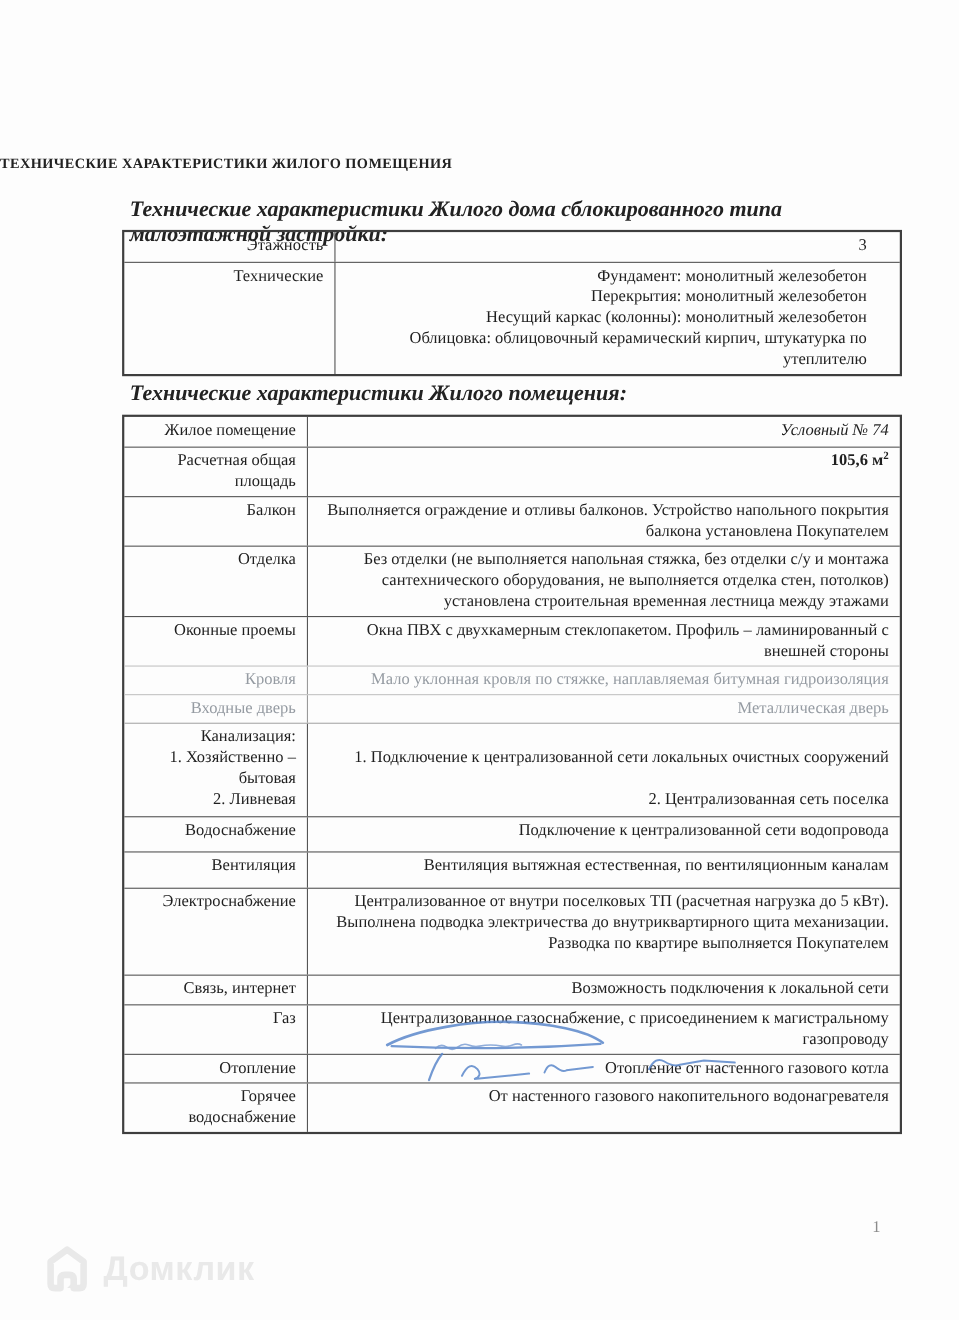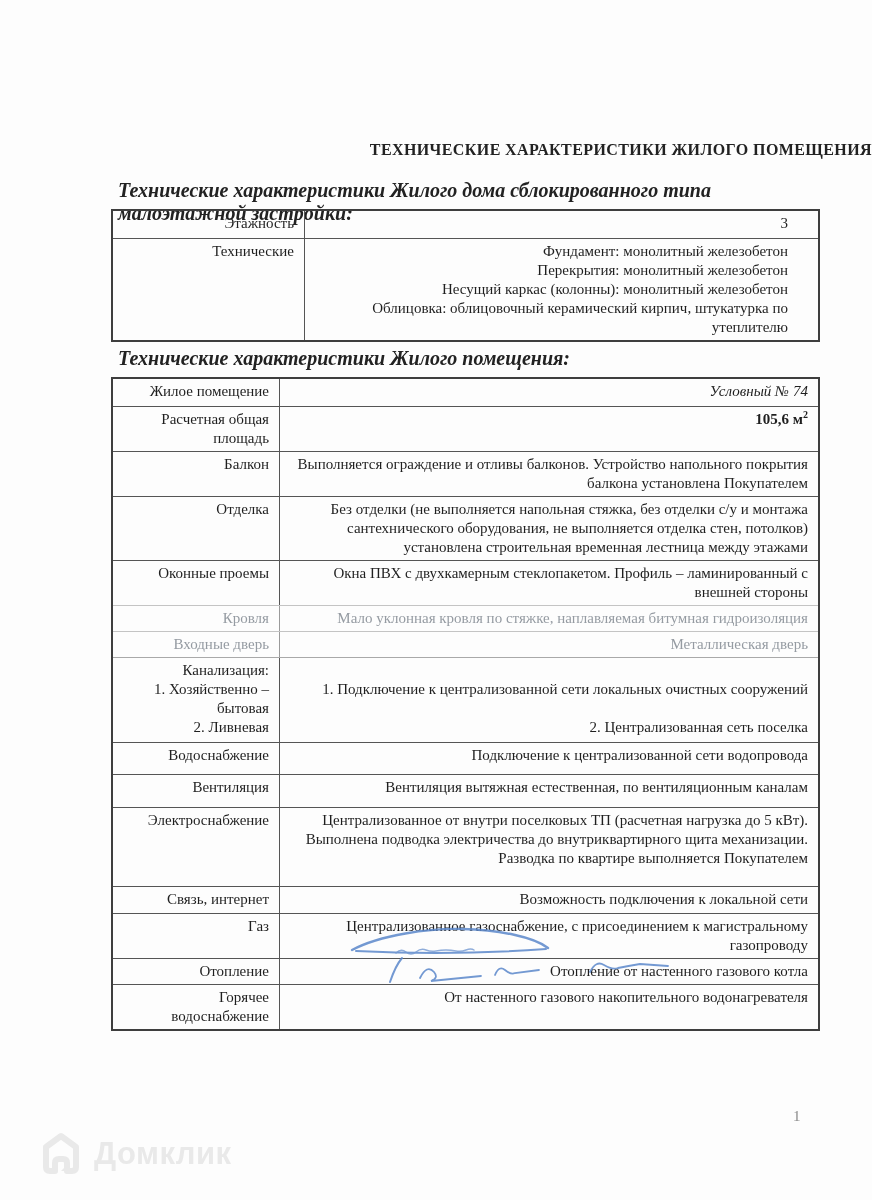--- a/index.html
+++ b/index.html
@@ -2,22 +2,22 @@
 <html><head>
 <meta charset="utf-8">
 <style>
   html,body{margin:0;padding:0;background:#ffffff;}
   .page{
     position:relative;width:872px;height:1200px;margin:0 auto;
     background:#fdfdfd;overflow:hidden;
     font-family:"Liberation Serif","DejaVu Serif",serif;color:#1f1f1f;
   }
   .doc-title{
-    position:absolute;top:141px;left:0;width:100%;text-align:right;
-    font-weight:bold;font-size:16px;letter-spacing:.4px;color:#222;
+    position:absolute;top:141px;left:0;width:100%;text-align:left;
+    font-weight:bold;font-size:13px;letter-spacing:.4px;color:#222;
   }
   .subtitle{
     position:absolute;left:118px;width:700px;
     font-weight:bold;font-style:italic;font-size:20px;color:#222;
   }
   #subtitle1{top:179px}
   #subtitle2{top:347px}
   .tbl{
     position:absolute;left:111px;width:709px;
     border:2px solid #3e3e3e;box-sizing:border-box;background:transparent;

